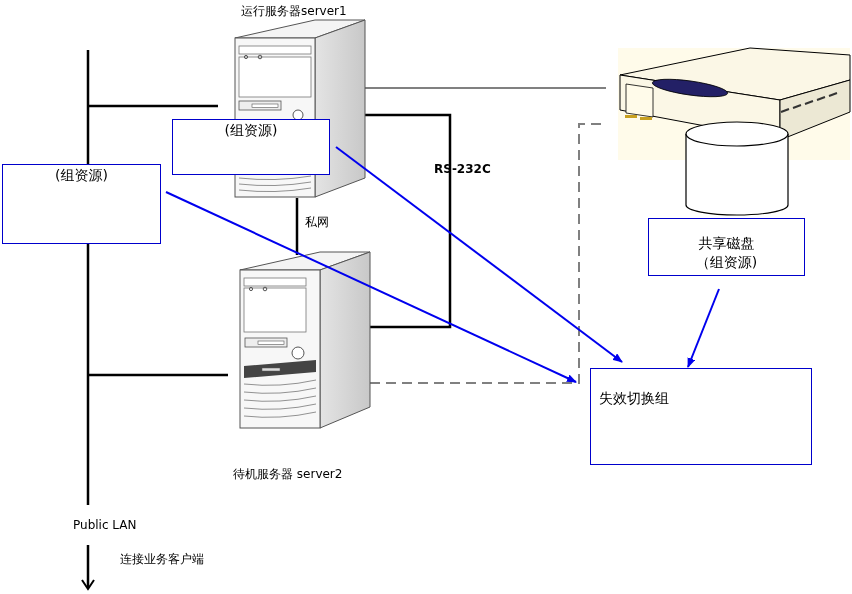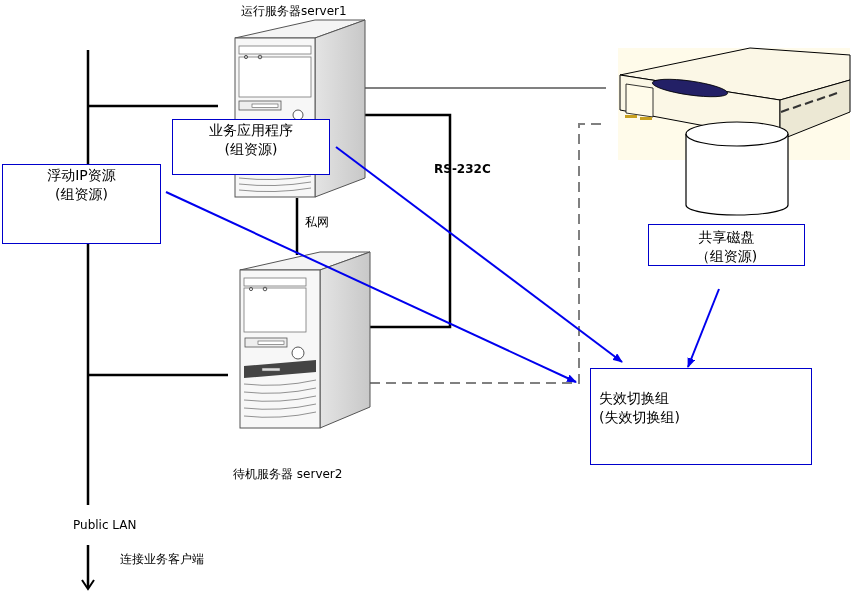--- a/index.html
+++ b/index.html
@@ -94,30 +94,27 @@
 </svg>
 
 <div class="label" style="left:241px; top:2px;">运行服务器server1</div>
 <div class="label" style="left:233px; top:441px;margin-top:24px;">待机服务器 server2</div>
 <div class="label" style="left:305px; top:213px;">私网</div>
 <div class="label" style="left:434px; top:160px;font-weight:bold;">RS-232C</div>
 <div class="label" style="left:73px; top:516px;">Public LAN</div>
 <div class="label" style="left:120px; top:550px;">连接业务客户端</div>
 
 <div class="box center" style="left:172px; top:119px; width:158px; height:56px; padding-top:1px;">
-  <span class="line">业务应用程序</span>
   <span class="line">(组资源)</span>
 </div>
 
 <div class="box center" style="left:2px; top:164px; width:159px; height:80px; padding-top:1px;">
-  <span class="line">浮动IP资源</span>
   <span class="line">(组资源)</span>
 </div>
 
-<div class="box center" style="left:648px; top:224px; width:157px; height:42px; padding-top:3px;">
+<div class="box center" style="left:648px; top:218px; width:157px; height:58px; padding-top:15px;">
   <span class="line">共享磁盘</span>
   <span class="line">（组资源)</span>
 </div>
 
 <div class="box" style="left:590px; top:368px; width:222px; height:97px; padding:20px 0 0 8px;">
   <span class="line">失效切换组</span>
-  <span class="line">(失效切换组)</span>
 </div>
 
 </body></html>

